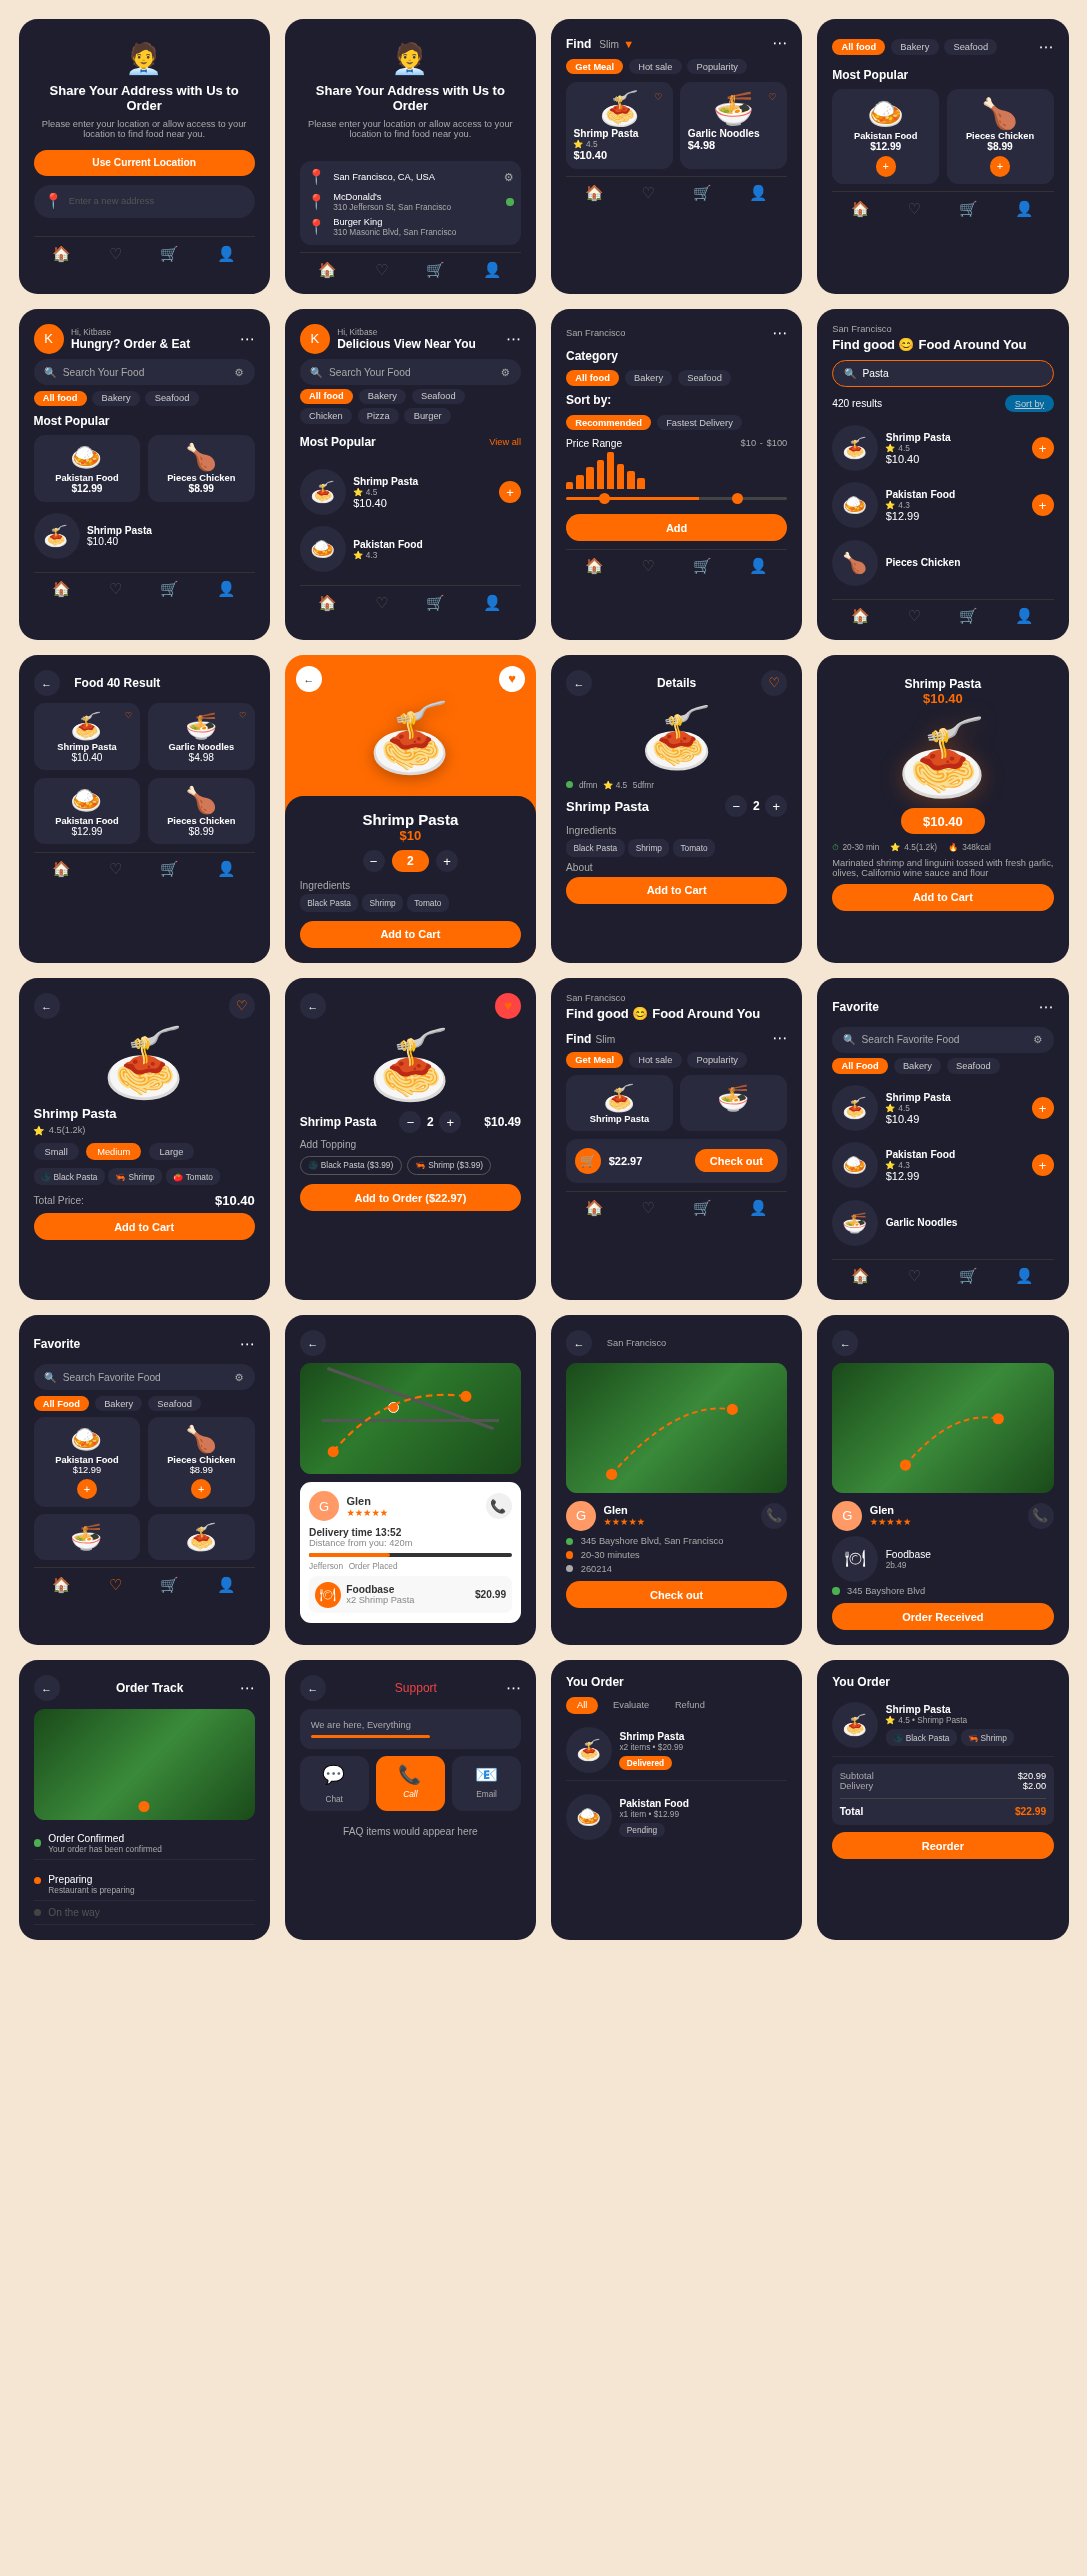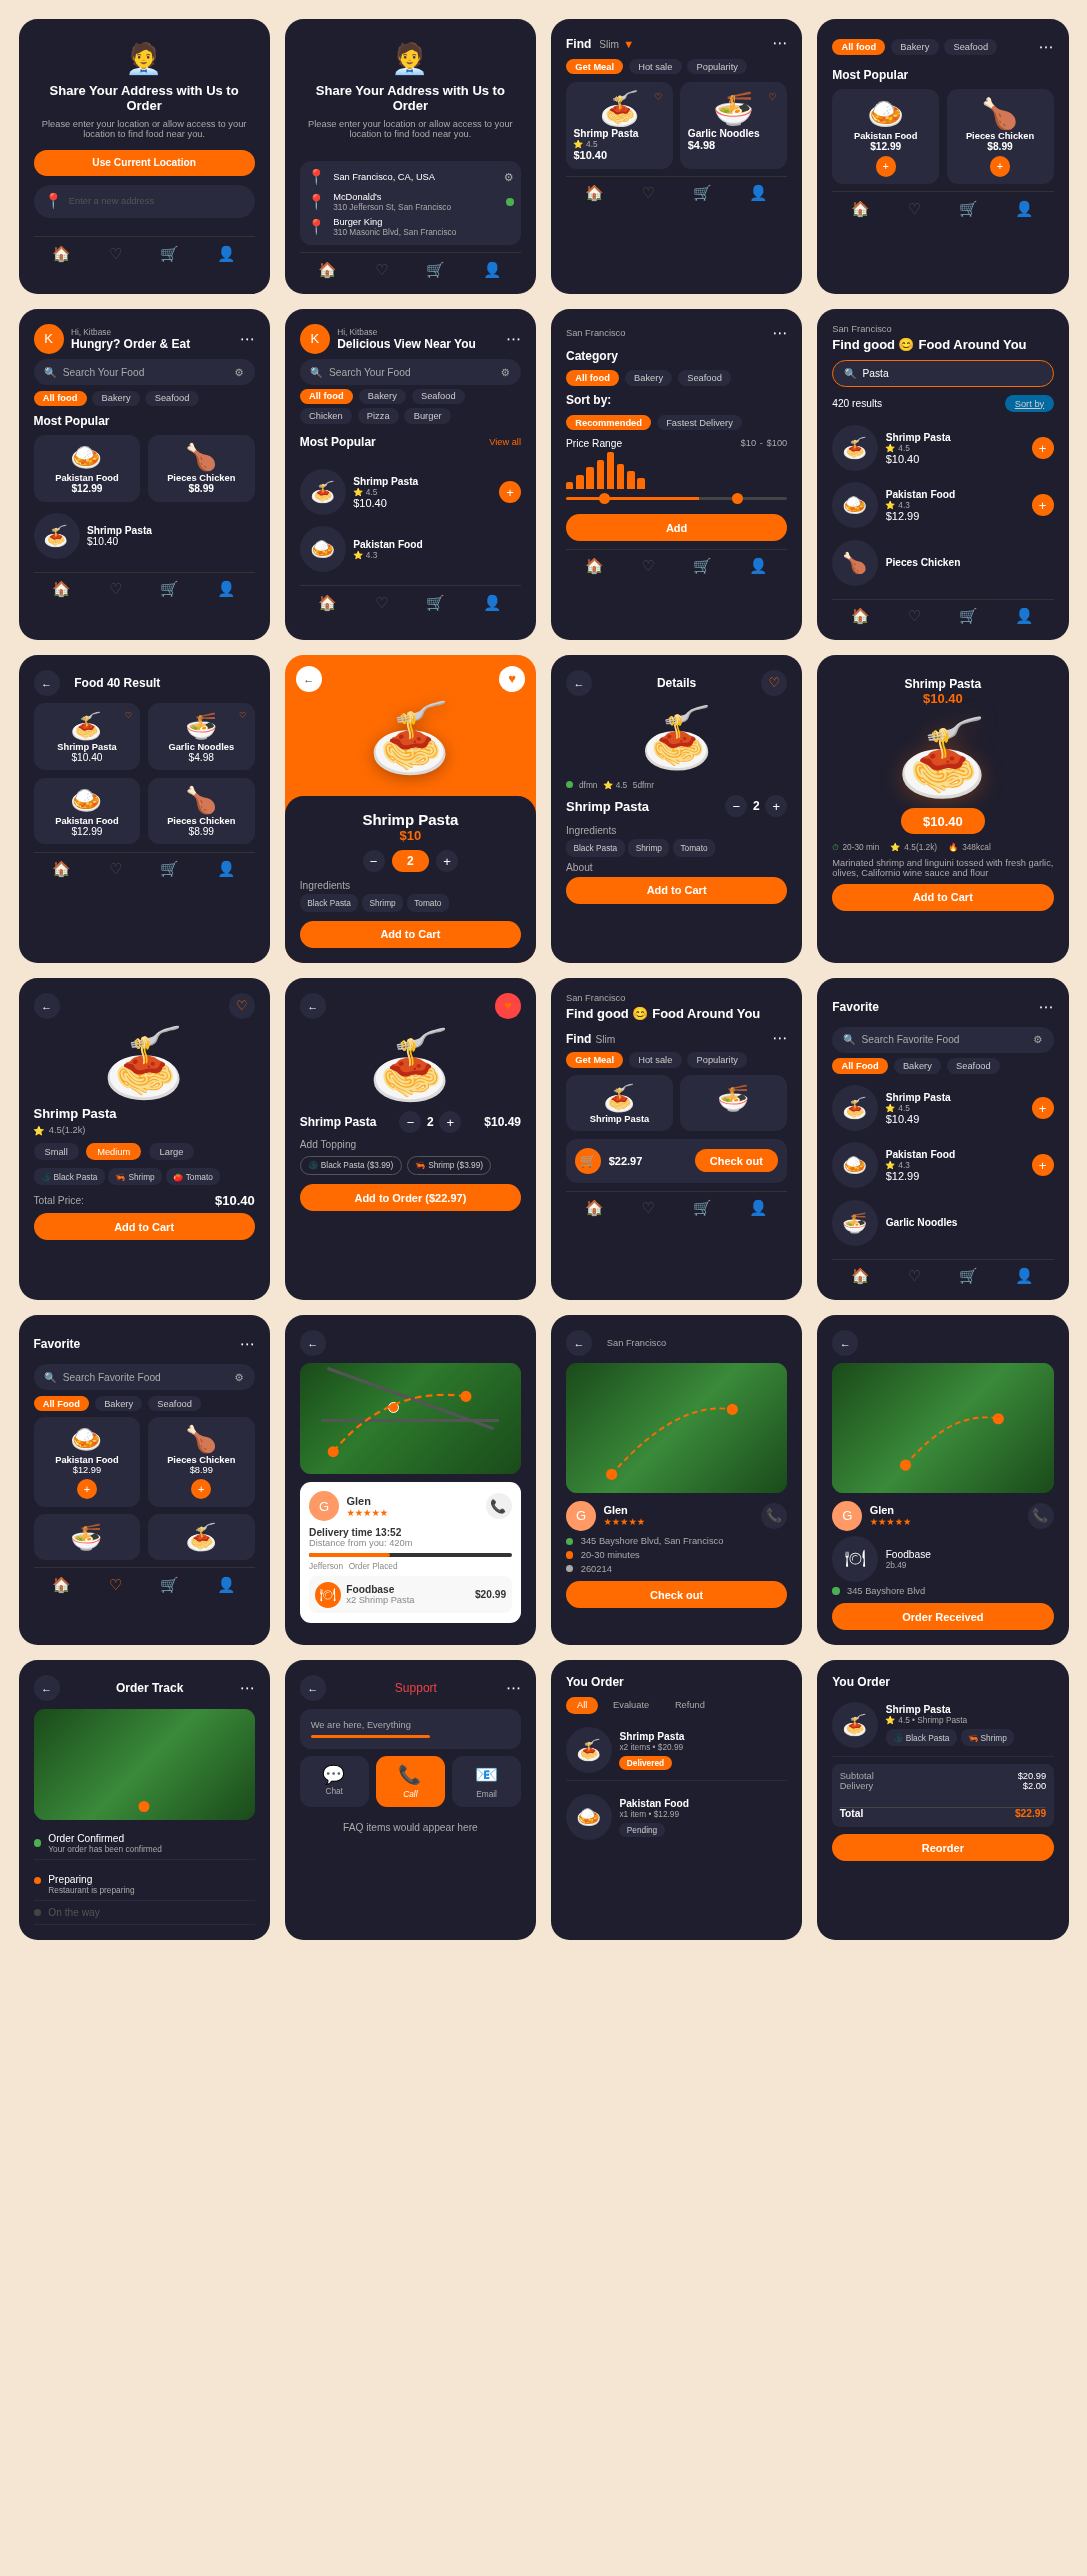--- a/index.html
+++ b/index.html
@@ -1096,21 +1096,21 @@
       <span style="font-size:12px; font-weight:400; color:#ef4444;">Support</span>
       <span>⋯</span>
     </div>
     <div style="background:#2a2a3e; border-radius:11px; padding:11px; margin-bottom:7.4px;">
       <div style="font-size:9.3px; color:#aaa; margin-bottom:5.6px;">We are here, Everything</div>
       <div style="height:2.8px; background:#ff6b00; border-radius:1.9px; width:60%;"></div>
     </div>
     <div style="display:flex; gap:7.4px; margin-bottom:7.4px;">
       <div style="background:#2a2a3e; border-radius:11px; padding:7.4px; flex:1; text-align:center;">
         <div style="font-size:18.5px;">💬</div>
-        <div style="font-size:8.3px; color:#aaa; margin-top:0;">Chat</div>
+        <div style="font-size:8.3px; color:#aaa; margin-top:8px;">Chat</div>
       </div>
       <div style="background:#ff6b00; border-radius:11px; padding:7.4px; flex:1; text-align:center;">
         <div style="font-size:18.5px;">📞</div>
         <div style="font-size:8.3px; color:#fff; margin-top:3.7px;font-style:italic;">Call</div>
       </div>
       <div style="background:#2a2a3e; border-radius:11px; padding:7.4px; flex:1; text-align:center;">
         <div style="font-size:18.5px;">📧</div>
         <div style="font-size:8.3px; color:#aaa; margin-top:3.7px;">Email</div>
       </div>
     </div>
@@ -1161,21 +1161,21 @@
     </div>
     <div style="background:#2a2a3e; border-radius:7.4px; padding:7.4px; margin-bottom:7.4px;">
       <div class="row-between">
         <span style="font-size:9.3px; color:#aaa;">Subtotal</span>
         <span style="font-size:9.3px; color:#fff;">$20.99</span>
       </div>
       <div class="row-between">
         <span style="font-size:9.3px; color:#aaa;">Delivery</span>
         <span style="font-size:9.3px; color:#fff;">$2.00</span>
       </div>
-      <div class="row-between" style="margin-top:16px; padding-top:0; border-top:0.9px solid #444;">
+      <div class="row-between" style="margin-top:7px; padding-top:7px; border-top:0.9px solid #444;">
         <span style="font-size:10.2px; font-weight:700; color:#fff;">Total</span>
         <span style="font-size:10.2px; font-weight:700; color:#ff6b00;">$22.99</span>
       </div>
     </div>
     <button class="btn-orange">Reorder</button>
   </div>
 </div>
 
 
 </body></html>

